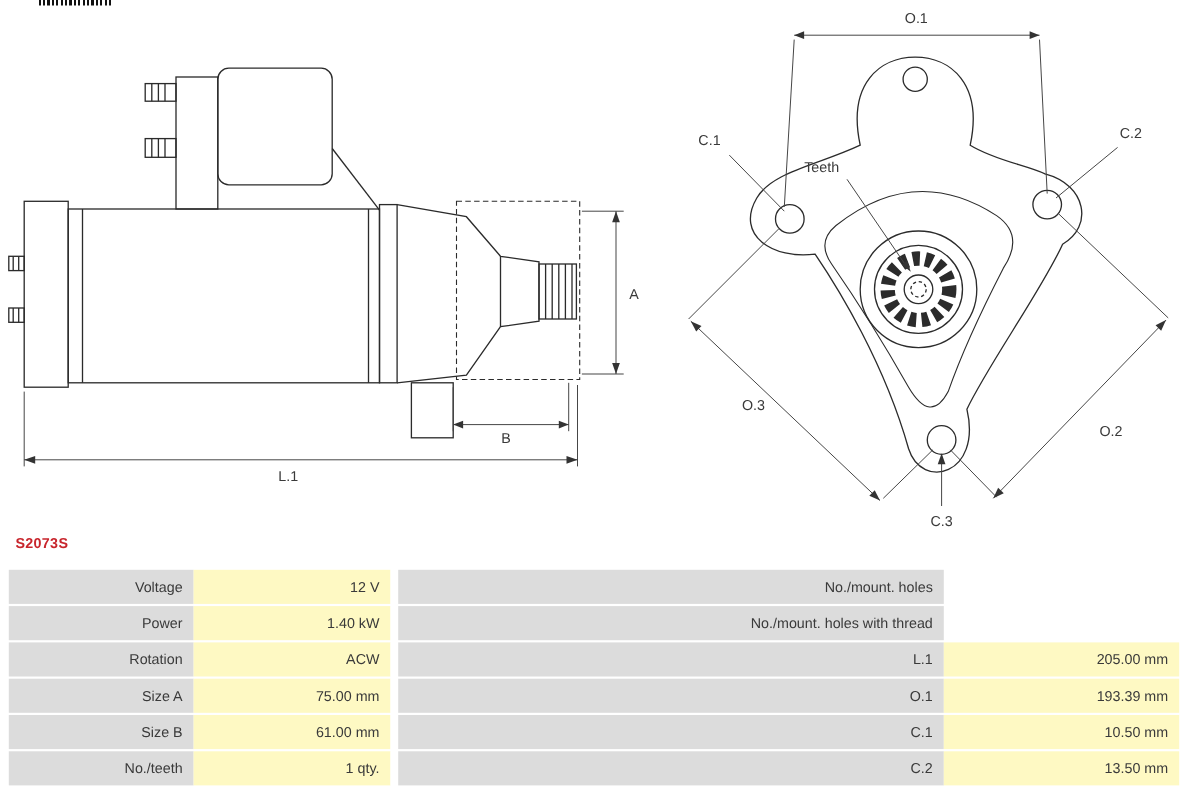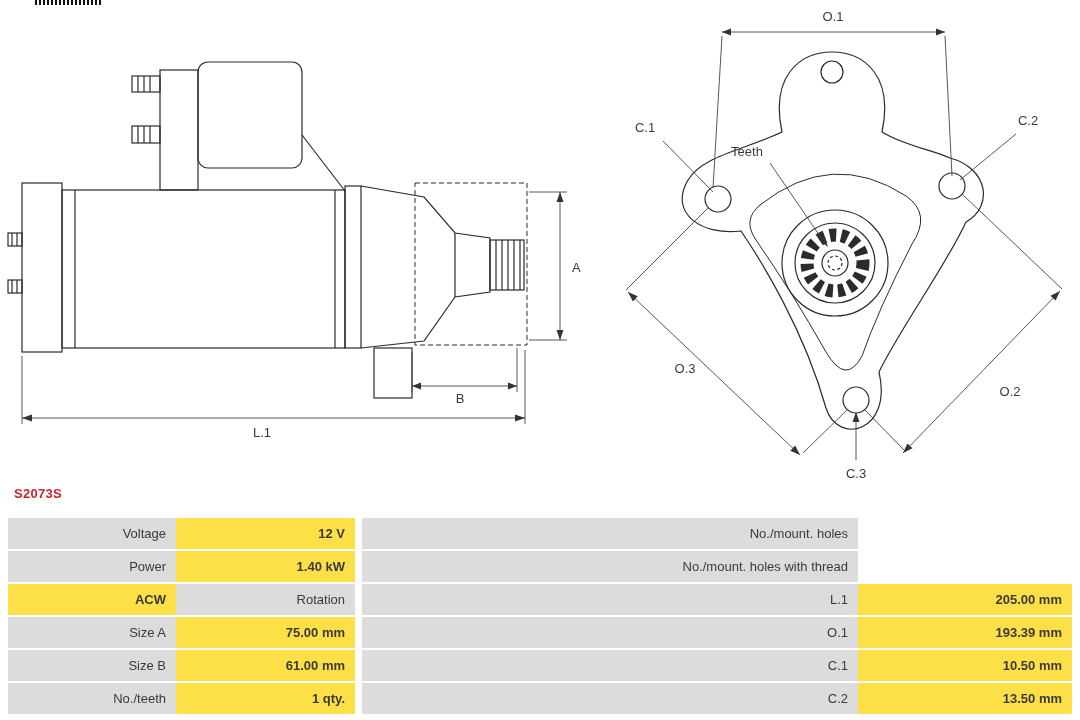--- a/index.html
+++ b/index.html
@@ -19,21 +19,21 @@
   .spec-table{position:absolute;top:518px;left:8px;width:1064px;}
   .trow{
     display:grid;grid-template-columns:168px 179px 7px 496px 214px;
     height:31px;margin-bottom:2px;
   }
   .cell{
     line-height:31px;font-size:13px;text-align:right;
     padding-right:10px;box-sizing:border-box;white-space:nowrap;overflow:hidden;
   }
   .lab{background:#dcdcdc;padding-left:32px;}
-  .val{background:#fde047;font-weight:bold;}
+  .val{background:#fef9c3;}
   .gap{background:#ffffff;}
   svg text{font-family:"Liberation Sans",sans-serif;font-size:13px;fill:#3a3a3a;}
 </style>
 </head>
 <body>
 
 <div class="barcode"></div>
 
 <svg class="drawing" viewBox="0 0 1080 480">
 
@@ -180,22 +180,22 @@
     <div class="gap"></div>
     <div class="cell lab">No./mount. holes</div>
   </div>
   <div class="trow">
     <div class="cell lab">Power</div>
     <div class="cell val">1.40 kW</div>
     <div class="gap"></div>
     <div class="cell lab">No./mount. holes with thread</div>
   </div>
   <div class="trow">
+    <div class="cell lab">Rotation</div>
     <div class="cell val">ACW</div>
-    <div class="cell lab">Rotation</div>
     <div class="gap"></div>
     <div class="cell lab">L.1</div>
     <div class="cell val">205.00 mm</div>
   </div>
   <div class="trow">
     <div class="cell lab">Size A</div>
     <div class="cell val">75.00 mm</div>
     <div class="gap"></div>
     <div class="cell lab">O.1</div>
     <div class="cell val">193.39 mm</div>

